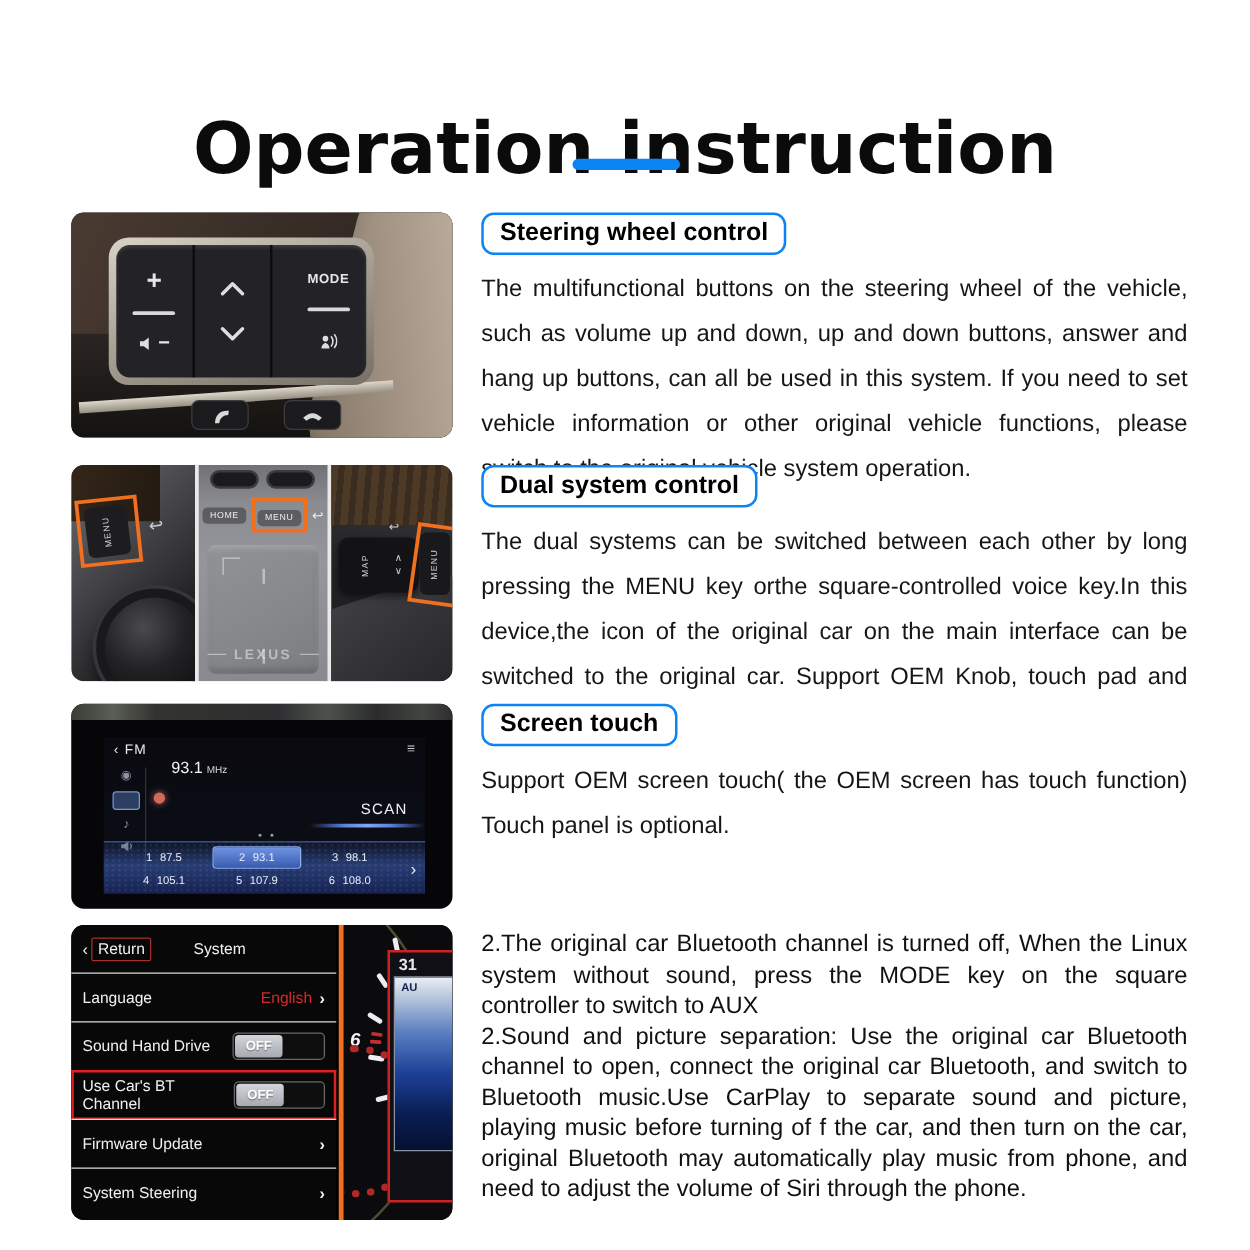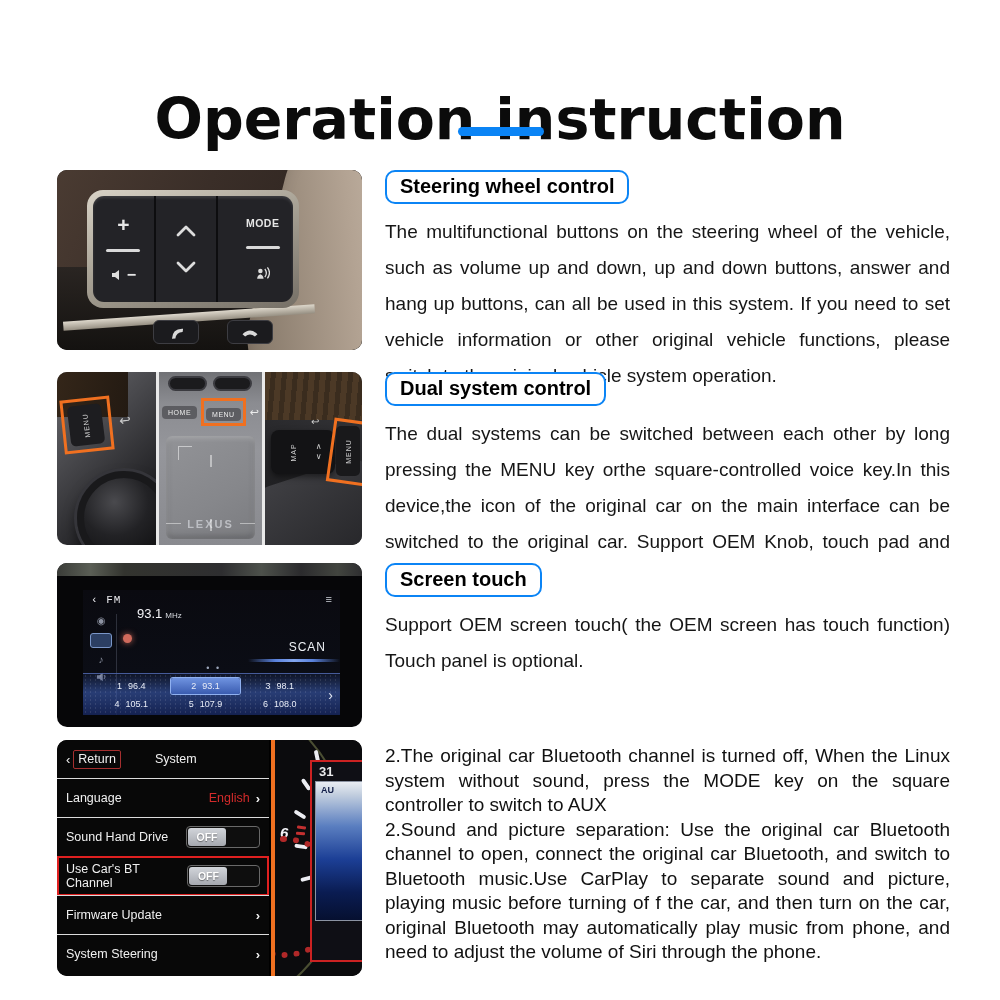--- a/index.html
+++ b/index.html
@@ -98,21 +98,21 @@
   .p-menu-r{position:absolute;top:54px;right:2px;width:24px;height:50px;background:#19191b;border-radius:5px;
     display:flex;align-items:center;justify-content:center;}
   .ob-r{top:48px;right:-8px;width:40px;height:64px;transform:rotate(8deg);}
 
   
   .img3{height:164px;background:#060608;}
   .r-topstrip{position:absolute;top:0;left:0;right:0;height:13px;
     background:linear-gradient(90deg,#3a3c38 0%,#5a5e55 11%,#33342f 22%,#2e2e30 54%,#4d514b 67%,#2b2b2d 80%,#42453f 92%,#2e2e30 100%);}
   .r-screen{position:absolute;left:26px;right:22px;top:27px;bottom:12px;
     background:linear-gradient(180deg,#0a0a10 0%,#0b0d15 65%,#0f1729 100%);}
-  .r-back{position:absolute;top:4px;left:8px;color:#eaeaee;font-size:11px;letter-spacing:1px;font-family:Liberation Mono, monospace;}
+  .r-back{position:absolute;top:4px;left:8px;color:#eaeaee;font-size:11px;letter-spacing:1px;}
   .r-menuicon{position:absolute;top:3px;right:8px;color:#cdd1d9;font-size:11px;}
   .r-sidebar-line{position:absolute;left:33px;top:24px;bottom:0;width:1px;background:rgba(150,160,185,.25);}
   .r-side{position:absolute;left:6px;top:26px;display:flex;flex-direction:column;gap:7px;align-items:center;width:24px;}
   .r-ico{color:#8d93a2;font-size:10px;line-height:1;}
   .r-sel{width:22px;height:15px;background:#2c3f63;border:1px solid #7a96c8;border-radius:3px;}
   .r-freq{position:absolute;left:54px;top:16px;color:#f2f2f6;font-size:13px;}
   .r-unit{font-size:8px;color:#d8dae0;margin-left:3px;}
   .r-dot{position:absolute;left:40px;top:44px;width:9px;height:9px;border-radius:50%;background:#d06a5c;
     box-shadow:0 0 6px rgba(230,120,100,.8);}
   .r-scan{position:absolute;right:14px;top:50px;color:#eef1f6;font-size:12px;letter-spacing:1px;}
@@ -300,21 +300,21 @@
         </div>
         <div class="r-freq"><span>93.1</span><span class="r-unit">MHz</span></div>
         <div class="r-dot"></div>
         <div class="r-scan">SCAN</div>
         <div class="r-scanbar"></div>
         <div class="r-dots">• •</div>
         <div class="r-band">
           <div class="r-grid">
             <span class="r-cell">
                 <span>1</span>
-                <span>96.4</span>
+                <span>87.5</span>
               </span>
             <span class="r-cell r-hl">
                 <span>2</span>
                 <span>93.1</span>
               </span>
             <span class="r-cell">
                 <span>3</span>
                 <span>98.1</span>
               </span>
             <span class="r-cell">

